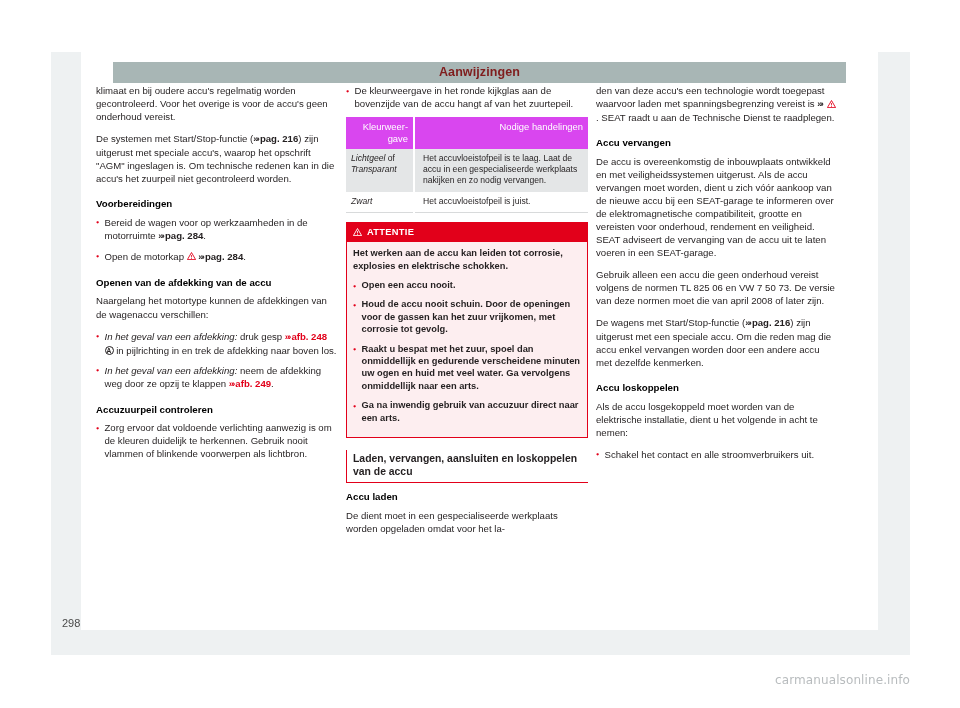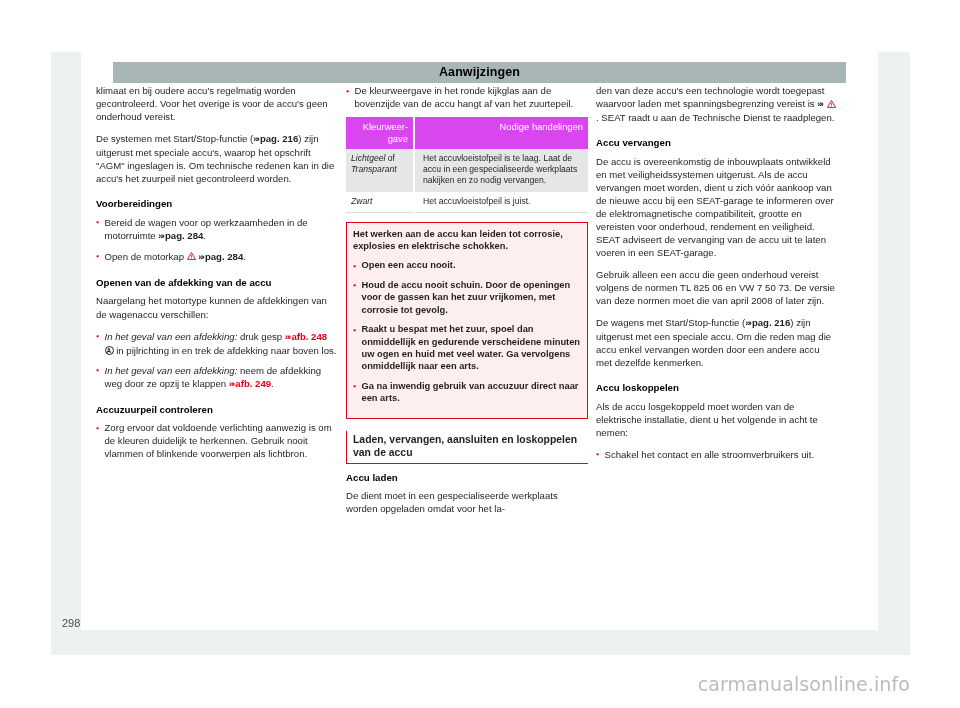--- a/index.html
+++ b/index.html
@@ -48,21 +48,21 @@
     height: 21px;
     background: #a8b6b5;
   }
   #header-title {
     position: absolute;
     left: 0;
     top: 0;
     width: 100%;
     line-height: 21px;
     text-align: center;
-    color: #000000;
+    color: #7f1d1d;
     font-size: 12.5px;
     font-weight: bold;
     letter-spacing: .1px;
   }
 
   
   #columns {
     position: absolute;
     left: 96px;
     top: 84px;
@@ -226,21 +226,21 @@
     top: 617px;
     font-size: 11px;
     color: #4a4a4a;
   }
 
   
   #watermark {
     position: absolute;
     right: 50px;
     top: 673px;
-    font-size: 19px;
+    font-size: 12px;
     color: #b8bcbe;
     letter-spacing: .1px;
     font-family: "DejaVu Sans", sans-serif;
   }
 </style>
 </head>
 <body>
 
 <div id="viewport">
 
@@ -312,20 +312,30 @@
             <td>Het accuvloeistofpeil is te laag. Laat de accu in een gespecialiseerde werkplaats nakijken en zo nodig vervangen.</td>
           </tr>
           <tr class="plain">
             <td><span class="ital">Zwart</span></td>
             <td>Het accuvloeistofpeil is juist.</td>
           </tr>
         </tbody>
       </table>
 
       <div class="warn">
+        <div class="warn-head">
+          <span class="tri">
+            <svg width="9" height="8" viewBox="0 0 9 8">
+                <path d="M4.5 0.5 L8.6 7.6 L0.4 7.6 Z" fill="none" stroke="#ffffff" stroke-width="0.9"></path>
+                <rect x="4.1" y="3.0" width="0.8" height="2.4" fill="#ffffff"></rect>
+                <rect x="4.1" y="6.0" width="0.8" height="0.8" fill="#ffffff"></rect>
+              </svg>
+          </span>
+          <span>ATTENTIE</span>
+        </div>
         <div class="warn-body">
           <p>Het werken aan de accu kan leiden tot corrosie, explosies en elektrische schokken.</p>
           <div class="bullet">Open een accu nooit.</div>
           <div class="bullet">Houd de accu nooit schuin. Door de openingen voor de gassen kan het zuur vrijkomen, met corrosie tot gevolg.</div>
           <div class="bullet">Raakt u bespat met het zuur, spoel dan onmiddellijk en gedurende verscheidene minuten uw ogen en huid met veel water. Ga vervolgens onmiddellijk naar een arts.</div>
           <div class="bullet">Ga na inwendig gebruik van accuzuur direct naar een arts.</div>
         </div>
       </div>
 
       <div class="sect">Laden, vervangen, aansluiten en loskoppelen van de accu</div>

